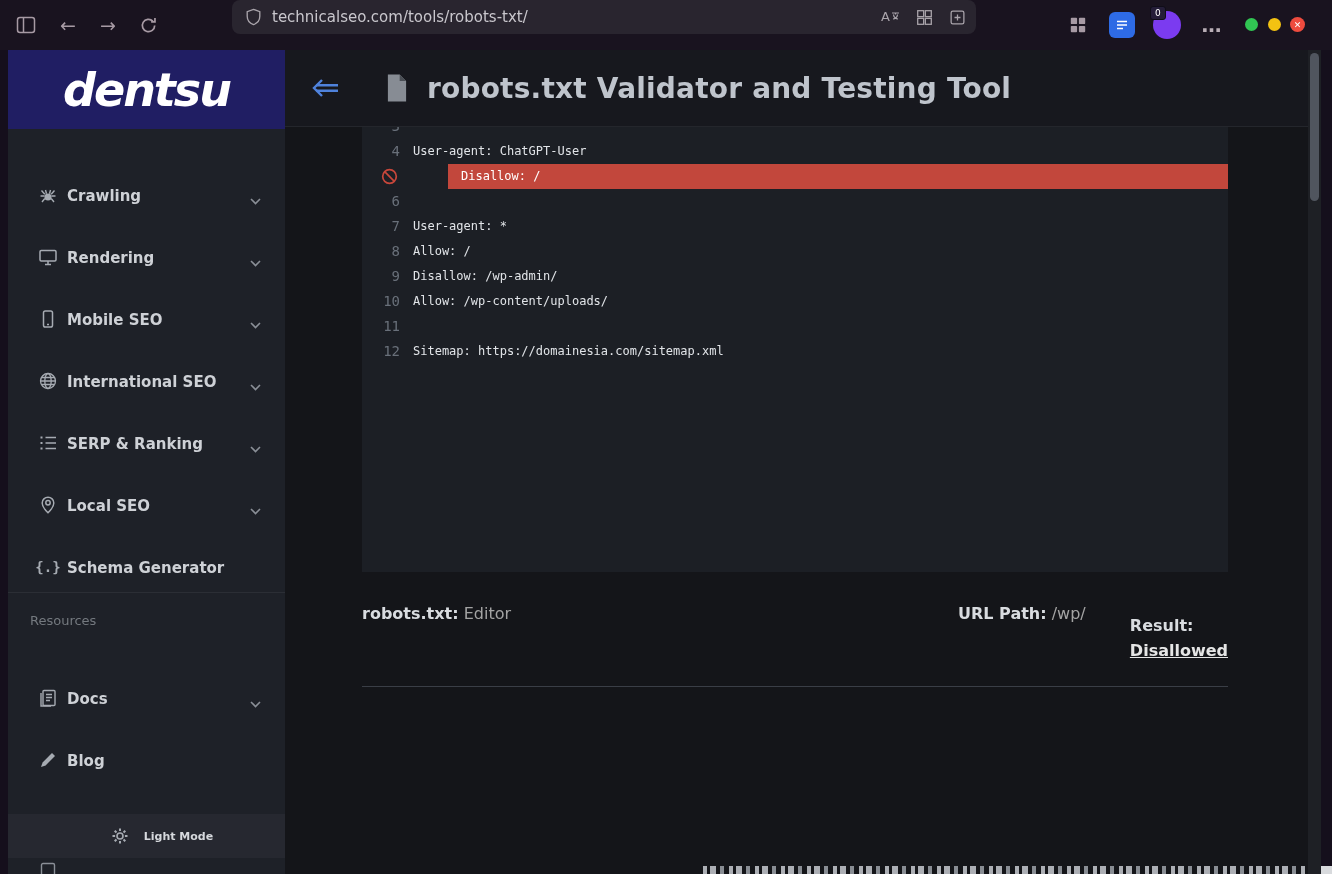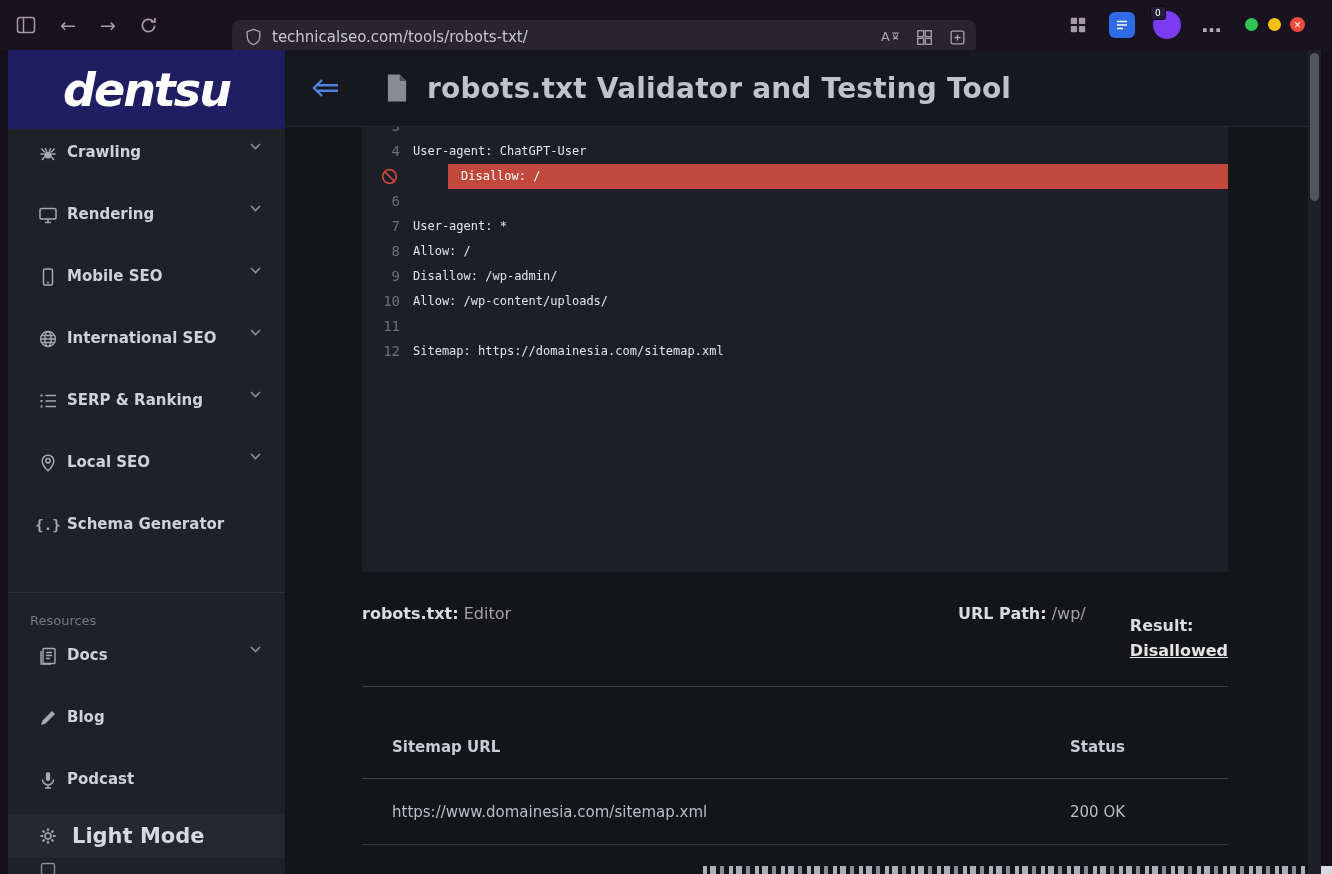--- a/index.html
+++ b/index.html
@@ -5,21 +5,21 @@
   * { box-sizing: border-box; margin: 0; padding: 0; }
   html,body { width:1332px; height:874px; overflow:hidden; background:#19131f;
               font-family:"DejaVu Sans","Liberation Sans",sans-serif; }
 
   .screen { position:relative; width:1332px; height:874px; }
 
   
   .chrome { position:absolute; top:0; left:0; width:1332px; height:50px; background:#19131f; }
   .cbtn { position:absolute; top:9px; width:32px; height:32px; display:flex; align-items:center;
           justify-content:center; color:#a79aa4; font-size:19px; border-radius:6px; cursor:default; }
-  .url-pill { position:absolute; left:232px; top:20px; width:744px; height:34px; background:#29252f;
+  .url-pill { position:absolute; left:232px; top:0; width:744px; height:34px; background:#29252f;
               border-radius:8px; display:flex; align-items:center; color:#a9a4ab; }
   .url-pill .shield { margin-left:13px; display:flex; align-items:center; }
   .url-text { margin-left:10px; color:#c9c7cd; font-size:15px; white-space:nowrap; }
   .pill-icons { margin-left:auto; margin-right:10px; display:flex; gap:16px; align-items:center; }
   .pill-icons span { display:flex; align-items:center; }
   .ext-doc { position:absolute; left:1109px; top:12px; width:26px; height:26px; background:#2e6be5;
              border-radius:6px; display:flex; align-items:center; justify-content:center; }
   .ext-purple { position:absolute; left:1153px; top:11px; width:28px; height:28px; background:#7b3bf0;
                 border-radius:50%; }
   .ext-purple .badge { position:absolute; top:-5px; left:-3px; background:#241d38; color:#fff;
@@ -38,31 +38,31 @@
   .right-strip { position:absolute; left:1321px; top:0; width:11px; height:824px; background:#150f1c; }
   .right-strip .corner { position:absolute; bottom:0; left:0; width:11px; height:8px; background:#d8dadd; }
   .scroll-track { position:absolute; left:1308px; top:0; width:13px; height:824px; background:#1e2025; }
   .scroll-thumb { position:absolute; left:2px; top:3px; width:9px; height:148px; background:#50555e; border-radius:6px; }
 
   
   .sidebar { position:absolute; left:8px; top:0; width:277px; height:824px; background:#1e2128; overflow:hidden; }
   .logo { height:79px; background:#201e63; display:flex; align-items:center; justify-content:center;font-style:italic; }
   .logo span { color:#ffffff; font-size:46px; font-weight:bold; letter-spacing:-2px; }
   nav.side-nav { padding-top:14px; }
-  .nav-item { height:62px; display:flex; align-items:flex-start; padding:0 24px 0 30px; color:#ced1d6;
+  .nav-item { height:62px; display:flex; align-items:flex-end; padding:0 24px 0 30px; color:#ced1d6;
               font-size:15px; font-weight:bold; cursor:pointer; }
   .nav-item .icon { width:20px; height:20px; margin-right:9px; color:#a6abb2; flex:none;
                     display:flex; align-items:center; justify-content:center; }
   .nav-item .chev { margin-left:auto; color:#8a8f97; display:flex; }
   .braces-glyph { font-family:"DejaVu Sans Mono","Liberation Mono",monospace; font-size:14px; font-weight:bold; }
   .section-divider { border-top:1px solid #2b2e35; margin-top:15px; }
   .section-label { padding:20px 0 18px 22px; color:#74797f; font-size:13px; }
   .light-mode { position:absolute; left:0; top:764px; width:277px; height:44px; background:#262830;
-                display:flex; align-items:center; padding-left:30px; color:#d6d9dd; font-size:21px;
-                font-weight:bold; cursor:pointer; }
+                display:flex; align-items:center; padding-left:30px; color:#d6d9dd; font-size:11px;
+                font-weight:bold; cursor:pointer;justify-content:center; }
   .light-mode .icon { width:20px; height:20px; margin-right:14px; color:#a6abb2; display:flex; align-items:center; }
   .clipped-item { position:absolute; left:32px; top:812px; color:#8a8f97; }
 
   
   .main-header { position:absolute; left:285px; top:0; width:1023px; height:77px; background:#17181e;
                  border-bottom:1px solid #24262c; display:flex; align-items:center; padding-left:27px; }
   .collapse { display:flex; align-items:center; cursor:pointer; }
   .file-icon { margin-left:45px; display:flex; align-items:center; }
   .page-title { margin-left:18px; color:#bfc4cc; font-size:28px; font-weight:600; letter-spacing:0.2px; }
 
@@ -411,30 +411,20 @@
         <span class="lbl-b">URL Path:</span><span class="lbl-n"> /wp/</span>
       </div>
       <div class="st-result">
         <div class="lbl-b">Result:</div>
         <div class="result-val">Disallowed</div>
       </div>
     </div>
 
     <div class="divider"></div>
 
-    <div class="table">
-      <div class="t-head">
-        <div class="c1">Sitemap URL</div>
-        <div class="c2">Status</div>
-      </div>
-      <div class="t-row">
-        <div class="c1">https://www.domainesia.com/sitemap.xml</div>
-        <div class="c2">200 OK</div>
-      </div>
-    </div>
 
     <div class="clipped-footer"></div>
 
     <div class="scroll-track">
       <div class="scroll-thumb"></div>
     </div>
     <div class="right-strip">
       <div class="corner"></div>
     </div>
   </div>

